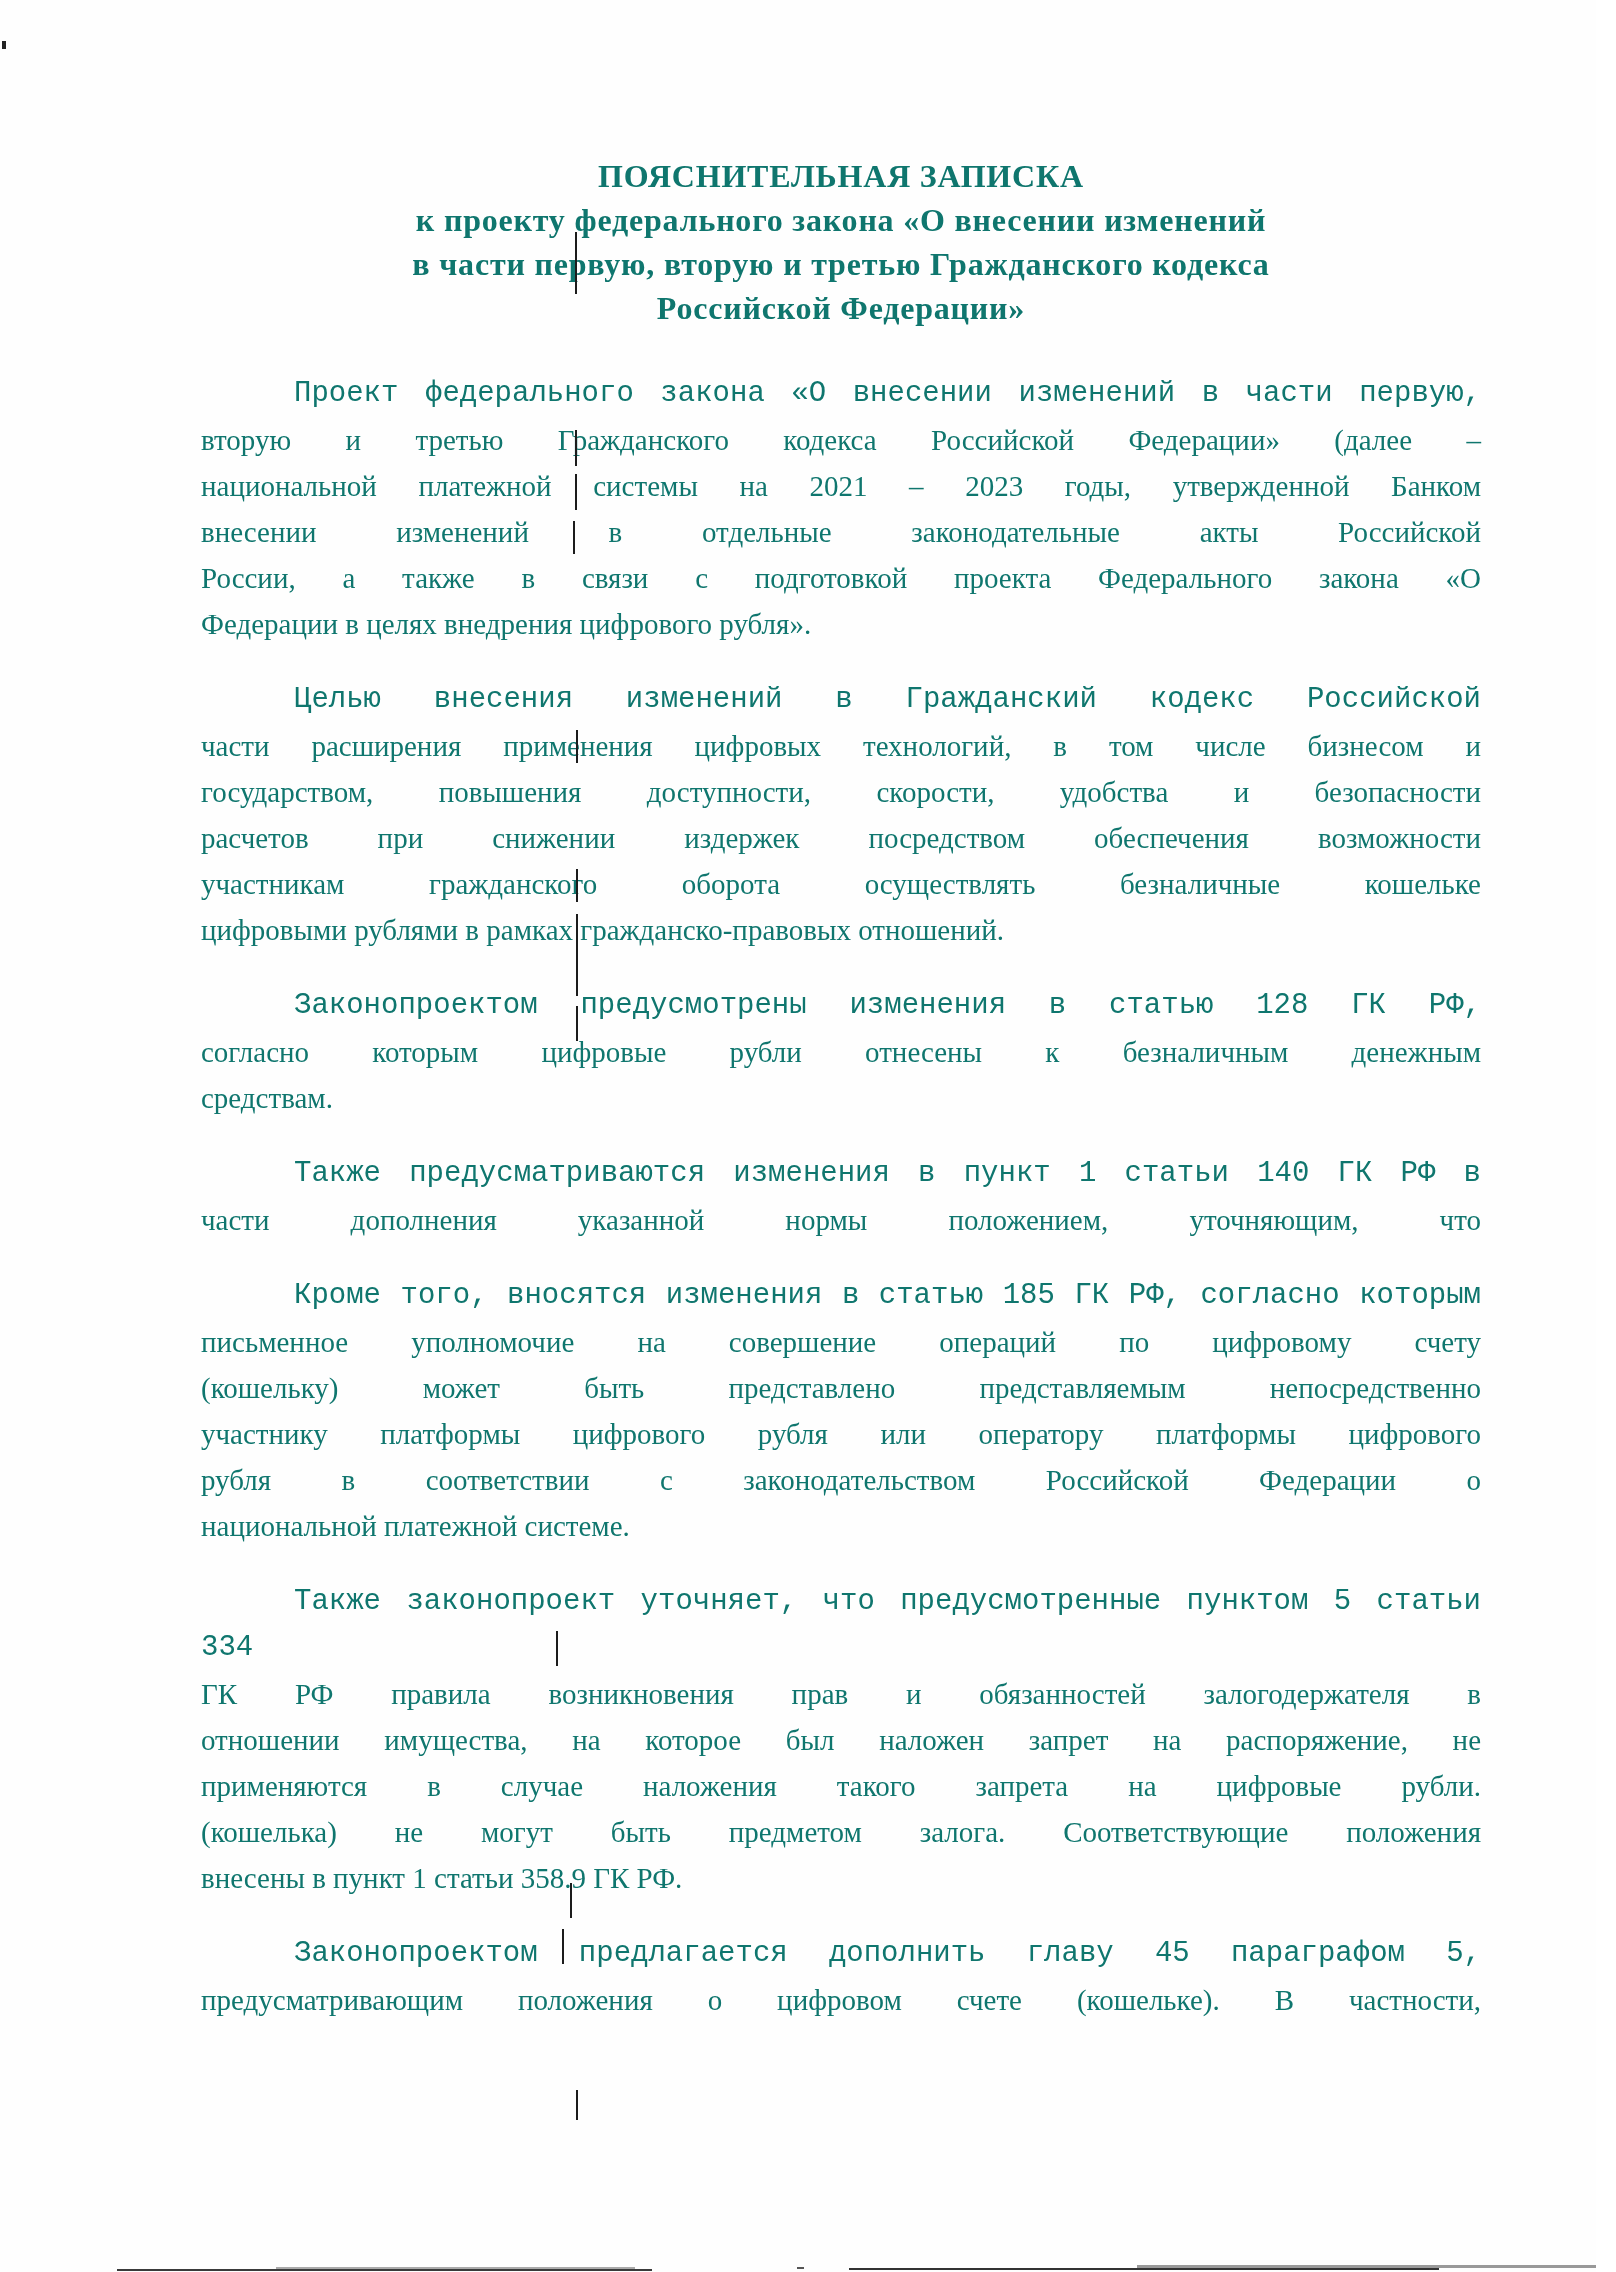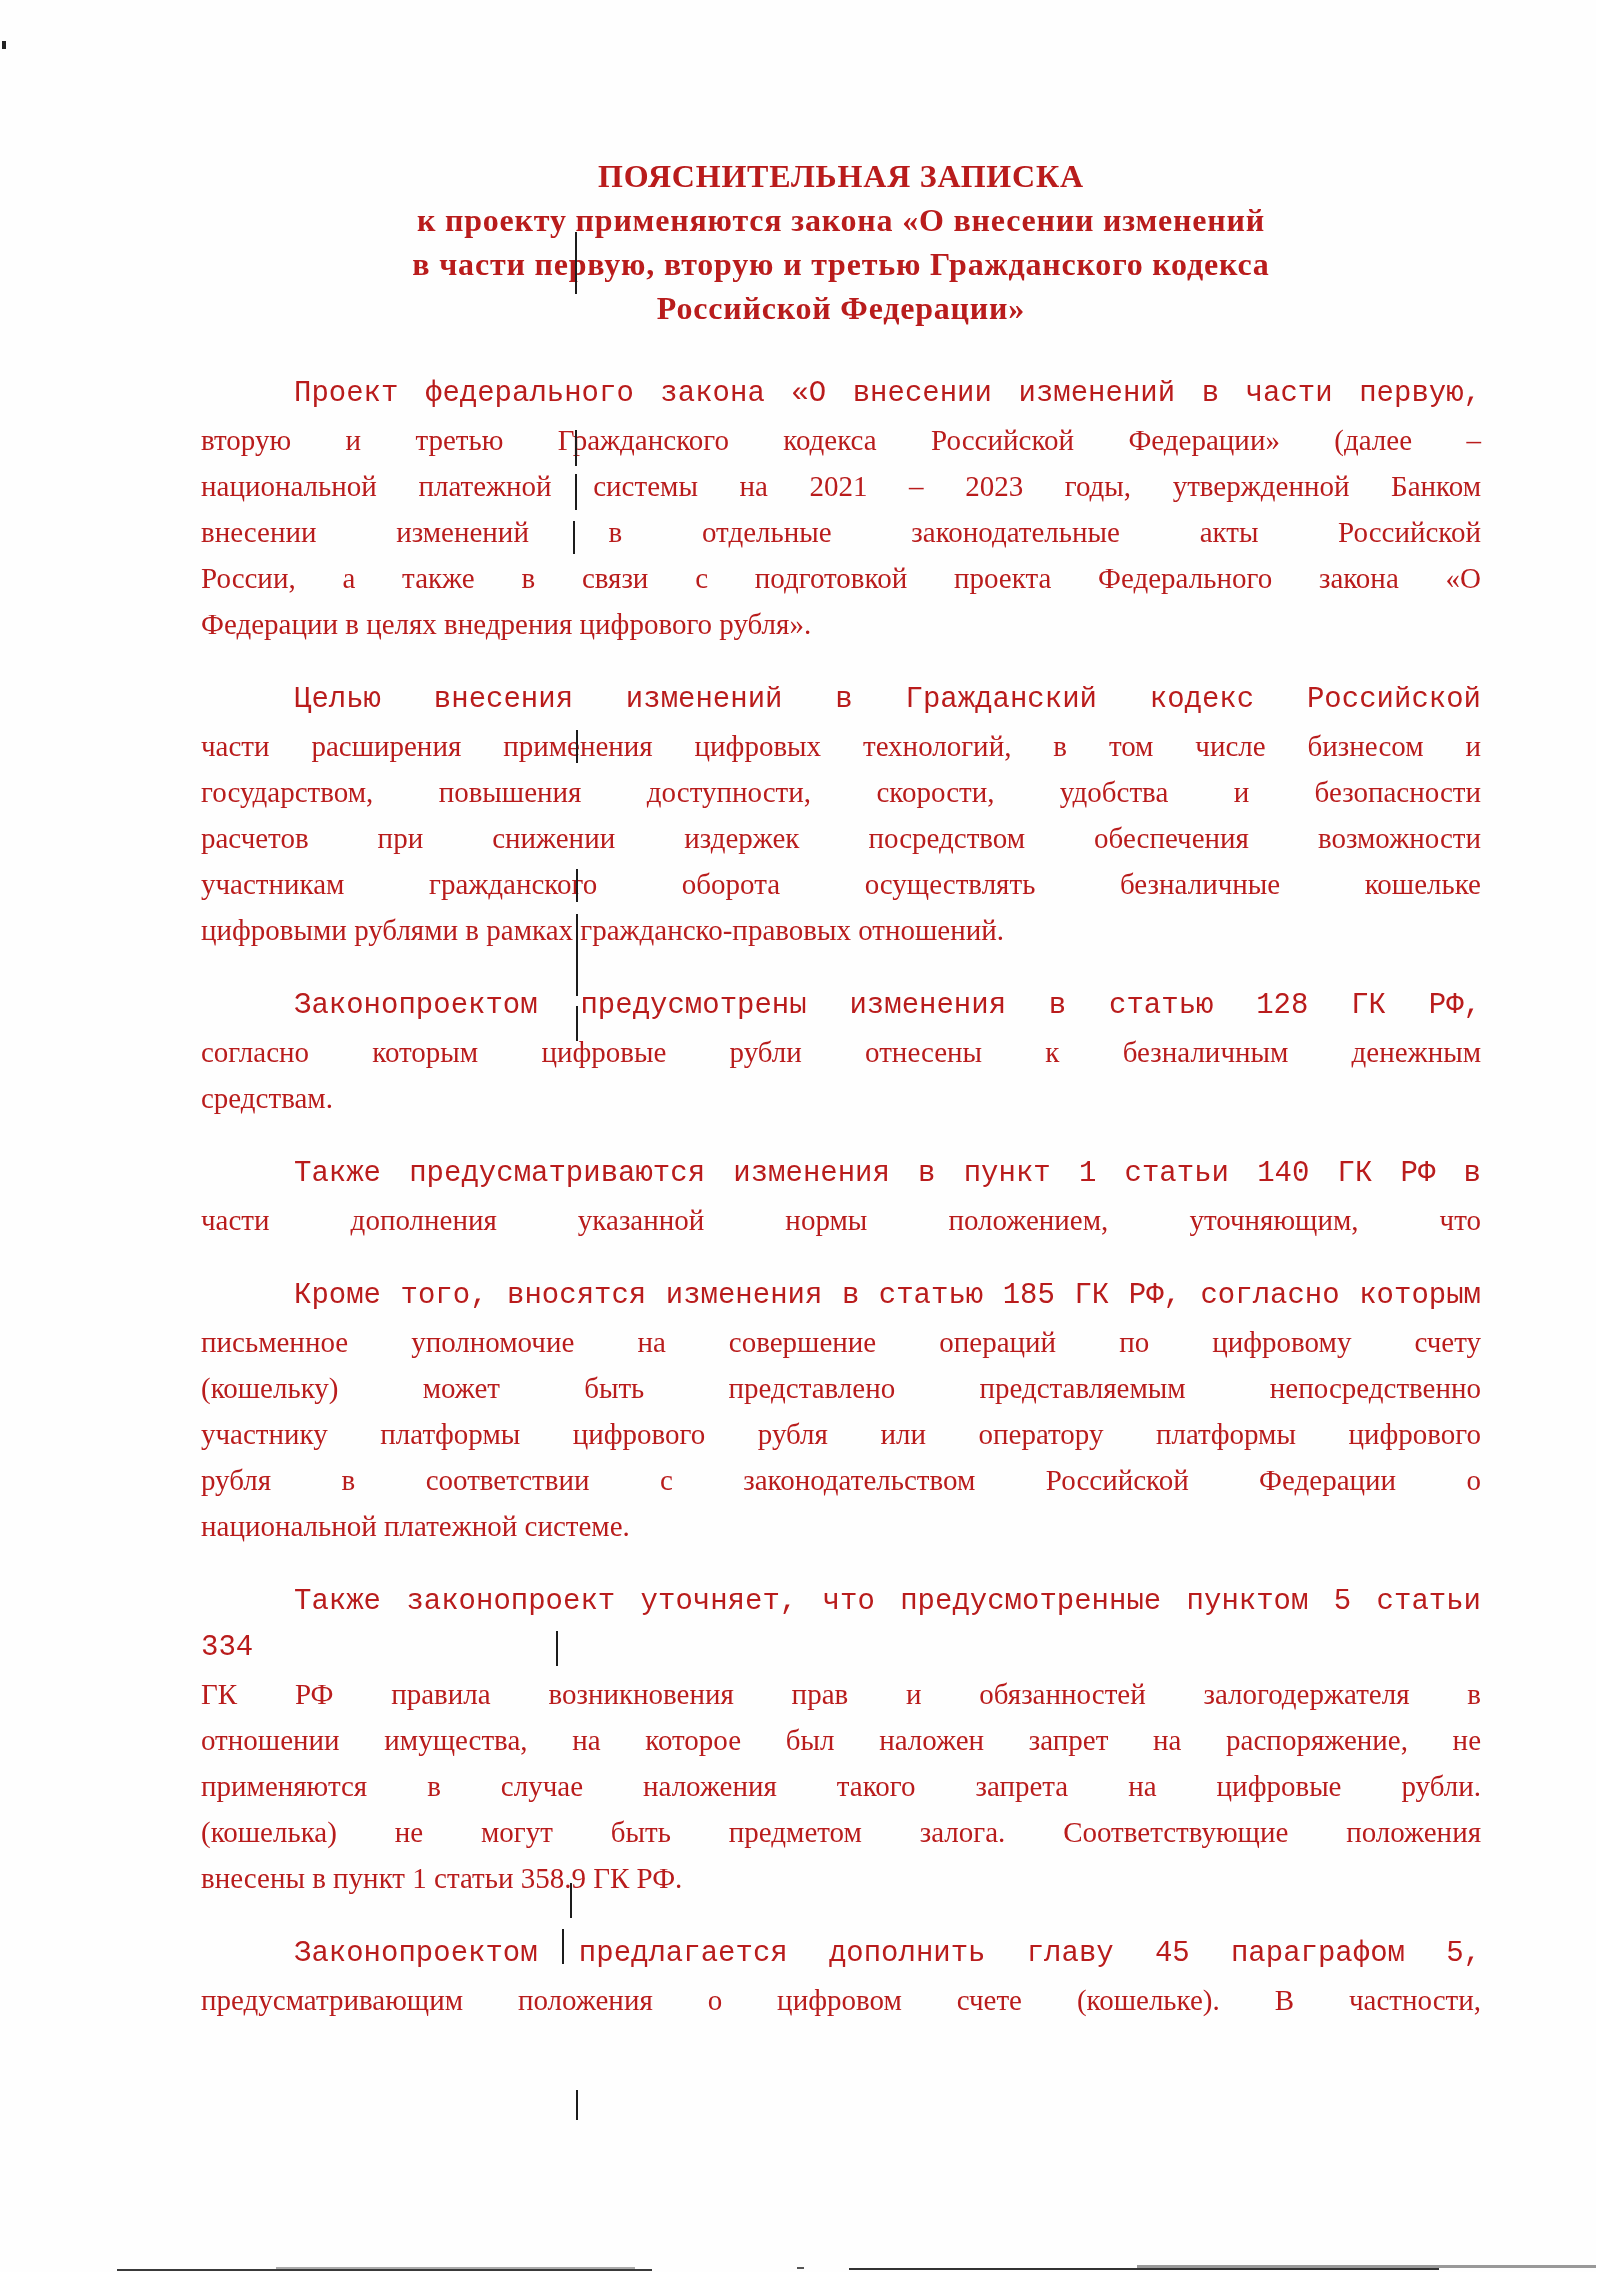--- a/index.html
+++ b/index.html
@@ -8,21 +8,21 @@
     padding: 0;
     background: #ffffff;
   }
   .page {
     position: relative;
     width: 1596px;
     height: 2273px;
     background: #fefefe;
     overflow: hidden;
     font-family: "Liberation Serif", serif;
-    color: #b91c1c;
+    color: #0f766e;
   }
   .content {
     position: absolute;
     left: 201px;
     top: 154px;
     width: 1280px;
   }
   .doc-title {
     text-align: center;
     font-weight: bold;
@@ -68,21 +68,21 @@
 </style>
 </head>
 <body>
 
 <div class="page">
 
   <div class="content">
 
     <div class="doc-title">
       <div class="title-line">ПОЯСНИТЕЛЬНАЯ ЗАПИСКА</div>
-      <div class="title-line">к проекту применяются закона «О внесении изменений</div>
+      <div class="title-line">к проекту федерального закона «О внесении изменений</div>
       <div class="title-line">в части первую, вторую и третью Гражданского кодекса</div>
       <div class="title-line">Российской Федерации»</div>
     </div>
 
     <div class="body-paragraphs">
         <div class="para">
           <div class="line first">Проект федерального закона «О внесении изменений в части первую,</div>
           <div class="line">вторую и третью Гражданского кодекса Российской Федерации» (далее –</div>
           <div class="line">национальной платежной системы на 2021 – 2023 годы, утвержденной Банком</div>
           <div class="line">внесении изменений в отдельные законодательные акты Российской</div>

